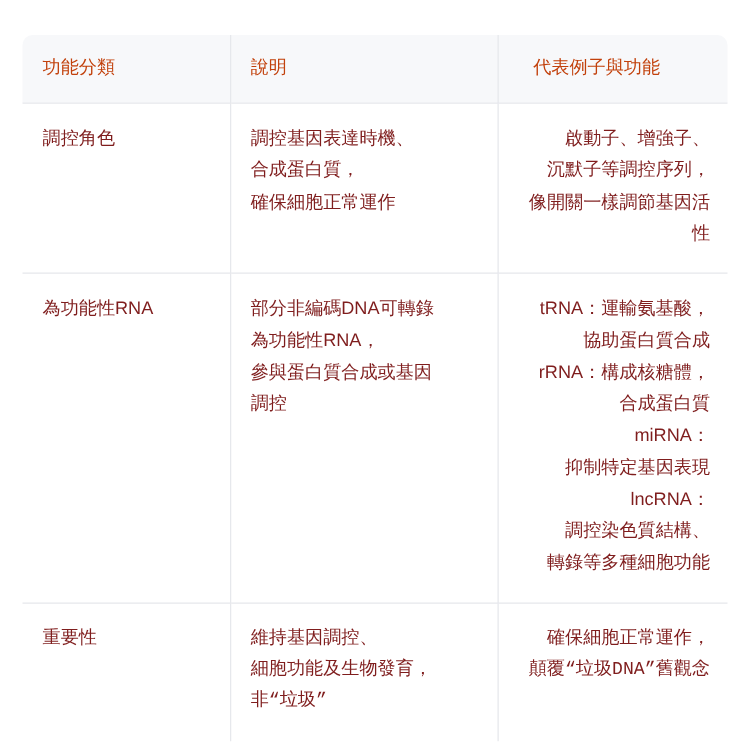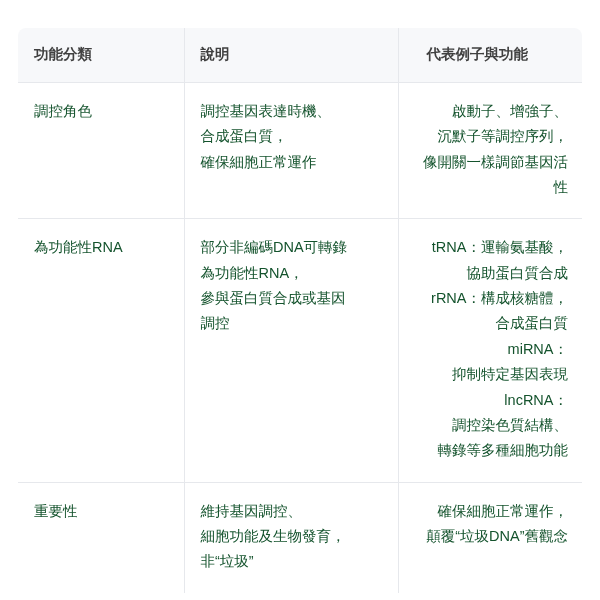--- a/index.html
+++ b/index.html
@@ -34,58 +34,59 @@
     background: #ffffff;
   }
 
   table.content-table col.c1 { width: 166px; }
   table.content-table col.c2 { width: 214px; }
   table.content-table col.c3 { width: 184px; }
 
   table.content-table thead th {
     background: #f7f8fa;
     text-align: left;
-    font-weight: bold;
+    font-weight: normal;
     font-size: 14.5px;
-    color: #404040;
+    color: #c2410c;
     padding: 16px 14px 16px 16px;
     border-bottom: 1px solid #e6e8ec;
     border-right: 1px solid #e6e8ec;
     vertical-align: middle;
     line-height: 1.5;
   }
   table.content-table thead th:last-child {
     border-right: none;
     padding-left: 28px;
   }
   table.content-table thead th:first-child {
     border-top-left-radius: 8px;
   }
   table.content-table thead th:last-child {
     border-top-right-radius: 8px;
   }
 
   table.content-table tbody td {
     text-align: left;
     font-size: 14.5px;
-    color: #14532d;
+    color: #7f1d1d;
     padding: 16px 14px 18px 16px;
     border-bottom: 1px solid #e6e8ec;
     border-right: 1px solid #e6e8ec;
     vertical-align: top;
     line-height: 1.75;
     white-space: pre-line;
     word-break: break-word;
   }
   table.content-table tbody td:last-child {
     border-right: none;
     text-align: right;
   }
   table.content-table tbody tr:last-child td {
     border-bottom: none;
+    font-family: Liberation Mono, monospace;
   }
 </style>
 </head>
 <body>
 
 <div class="page">
   <div class="table-wrap">
     <table class="content-table">
       <colgroup>
         <col class="c1">

